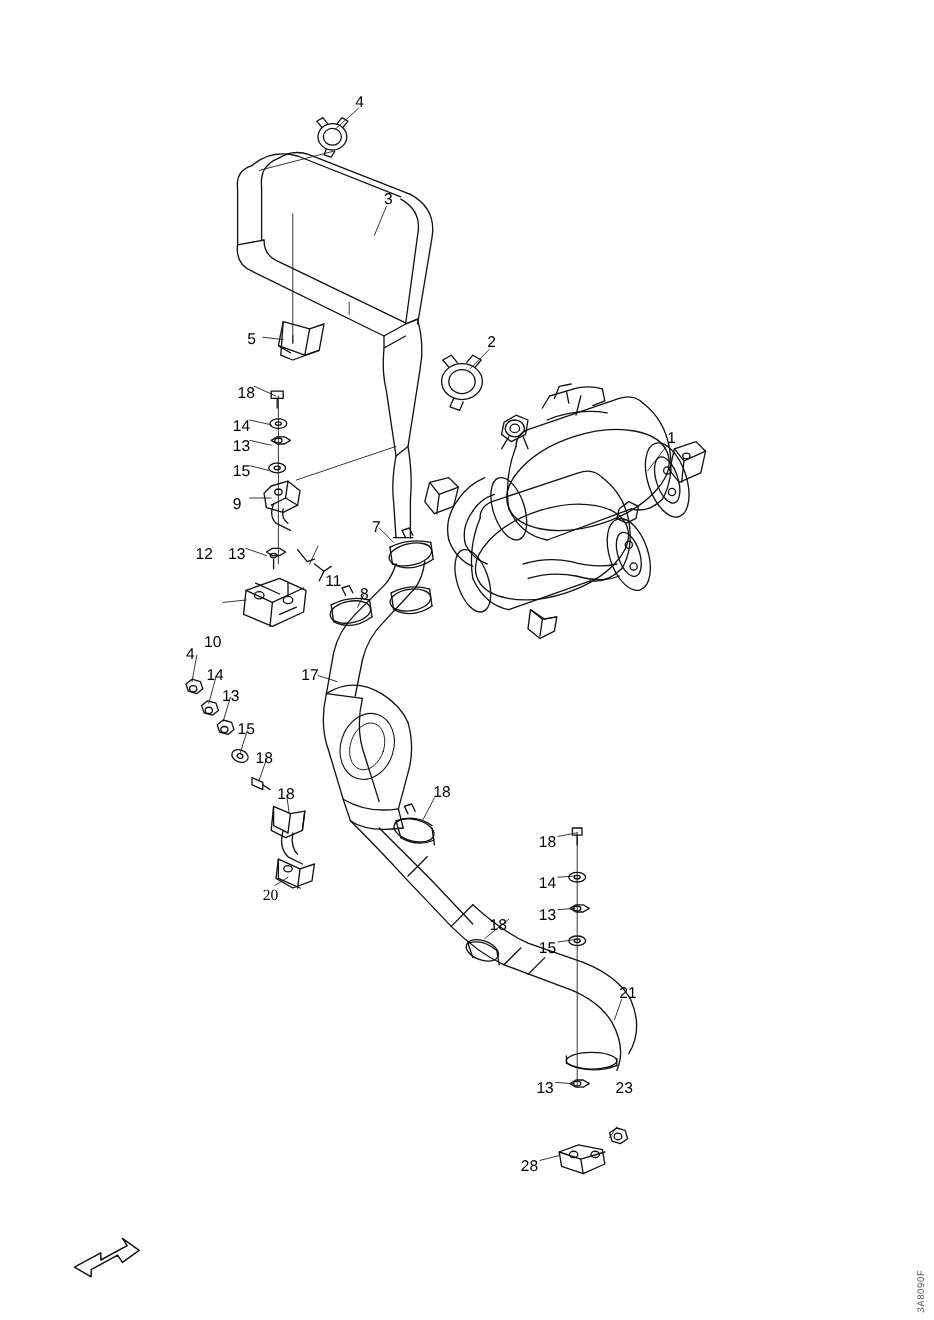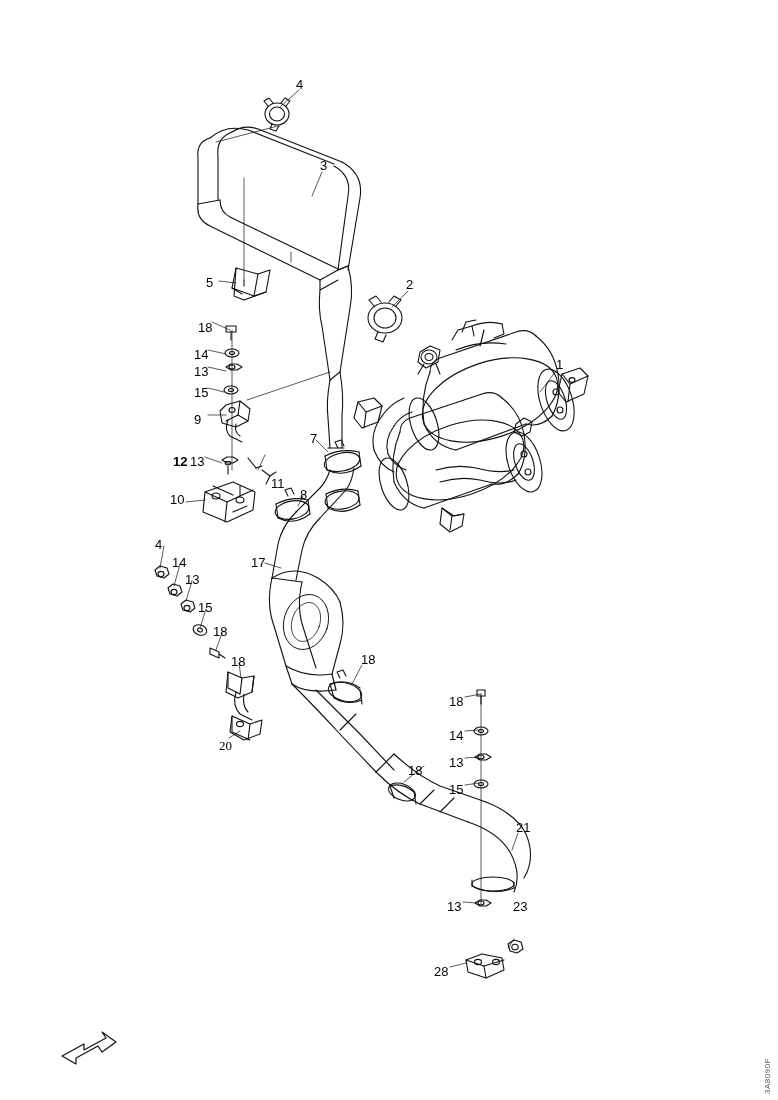--- a/index.html
+++ b/index.html
@@ -400,24 +400,24 @@
   <div class="callout" style="left:296px; top:78px;">4</div>
   <div class="callout" style="left:320px; top:159px;">3</div>
   <div class="callout" style="left:406px; top:278px;">2</div>
   <div class="callout" style="left:556px; top:358px;">1</div>
   <div class="callout" style="left:206px; top:276px;">5</div>
   <div class="callout" style="left:198px; top:321px;">18</div>
   <div class="callout" style="left:194px; top:348px;">14</div>
   <div class="callout" style="left:194px; top:365px;">13</div>
   <div class="callout" style="left:194px; top:386px;">15</div>
   <div class="callout" style="left:194px; top:413px;">9</div>
-  <div class="callout" style="left:173px; top:455px;font-weight:bold;">12</div>
+  <div class="callout" style="left:163px; top:455px;">12</div>
   <div class="callout" style="left:190px; top:455px;">13</div>
   <div class="callout" style="left:271px; top:448px;margin-top:29px;">11</div>
-  <div class="callout" style="left:170px; top:493px;text-align:right;">10</div>
+  <div class="callout" style="left:170px; top:528px;text-align:right;">10</div>
   <div class="callout" style="left:310px; top:432px;">7</div>
   <div class="callout" style="left:300px; top:488px;">8</div>
   <div class="callout" style="left:155px; top:538px;">4</div>
   <div class="callout" style="left:172px; top:556px;">14</div>
   <div class="callout" style="left:185px; top:573px;">13</div>
   <div class="callout" style="left:251px; top:556px;">17</div>
   <div class="callout" style="left:198px; top:601px;">15</div>
   <div class="callout" style="left:213px; top:625px;">18</div>
   <div class="callout" style="left:231px; top:655px;">18</div>
   <div class="callout" style="left:219px; top:739px;font-family:Liberation Serif, serif;">20</div>

